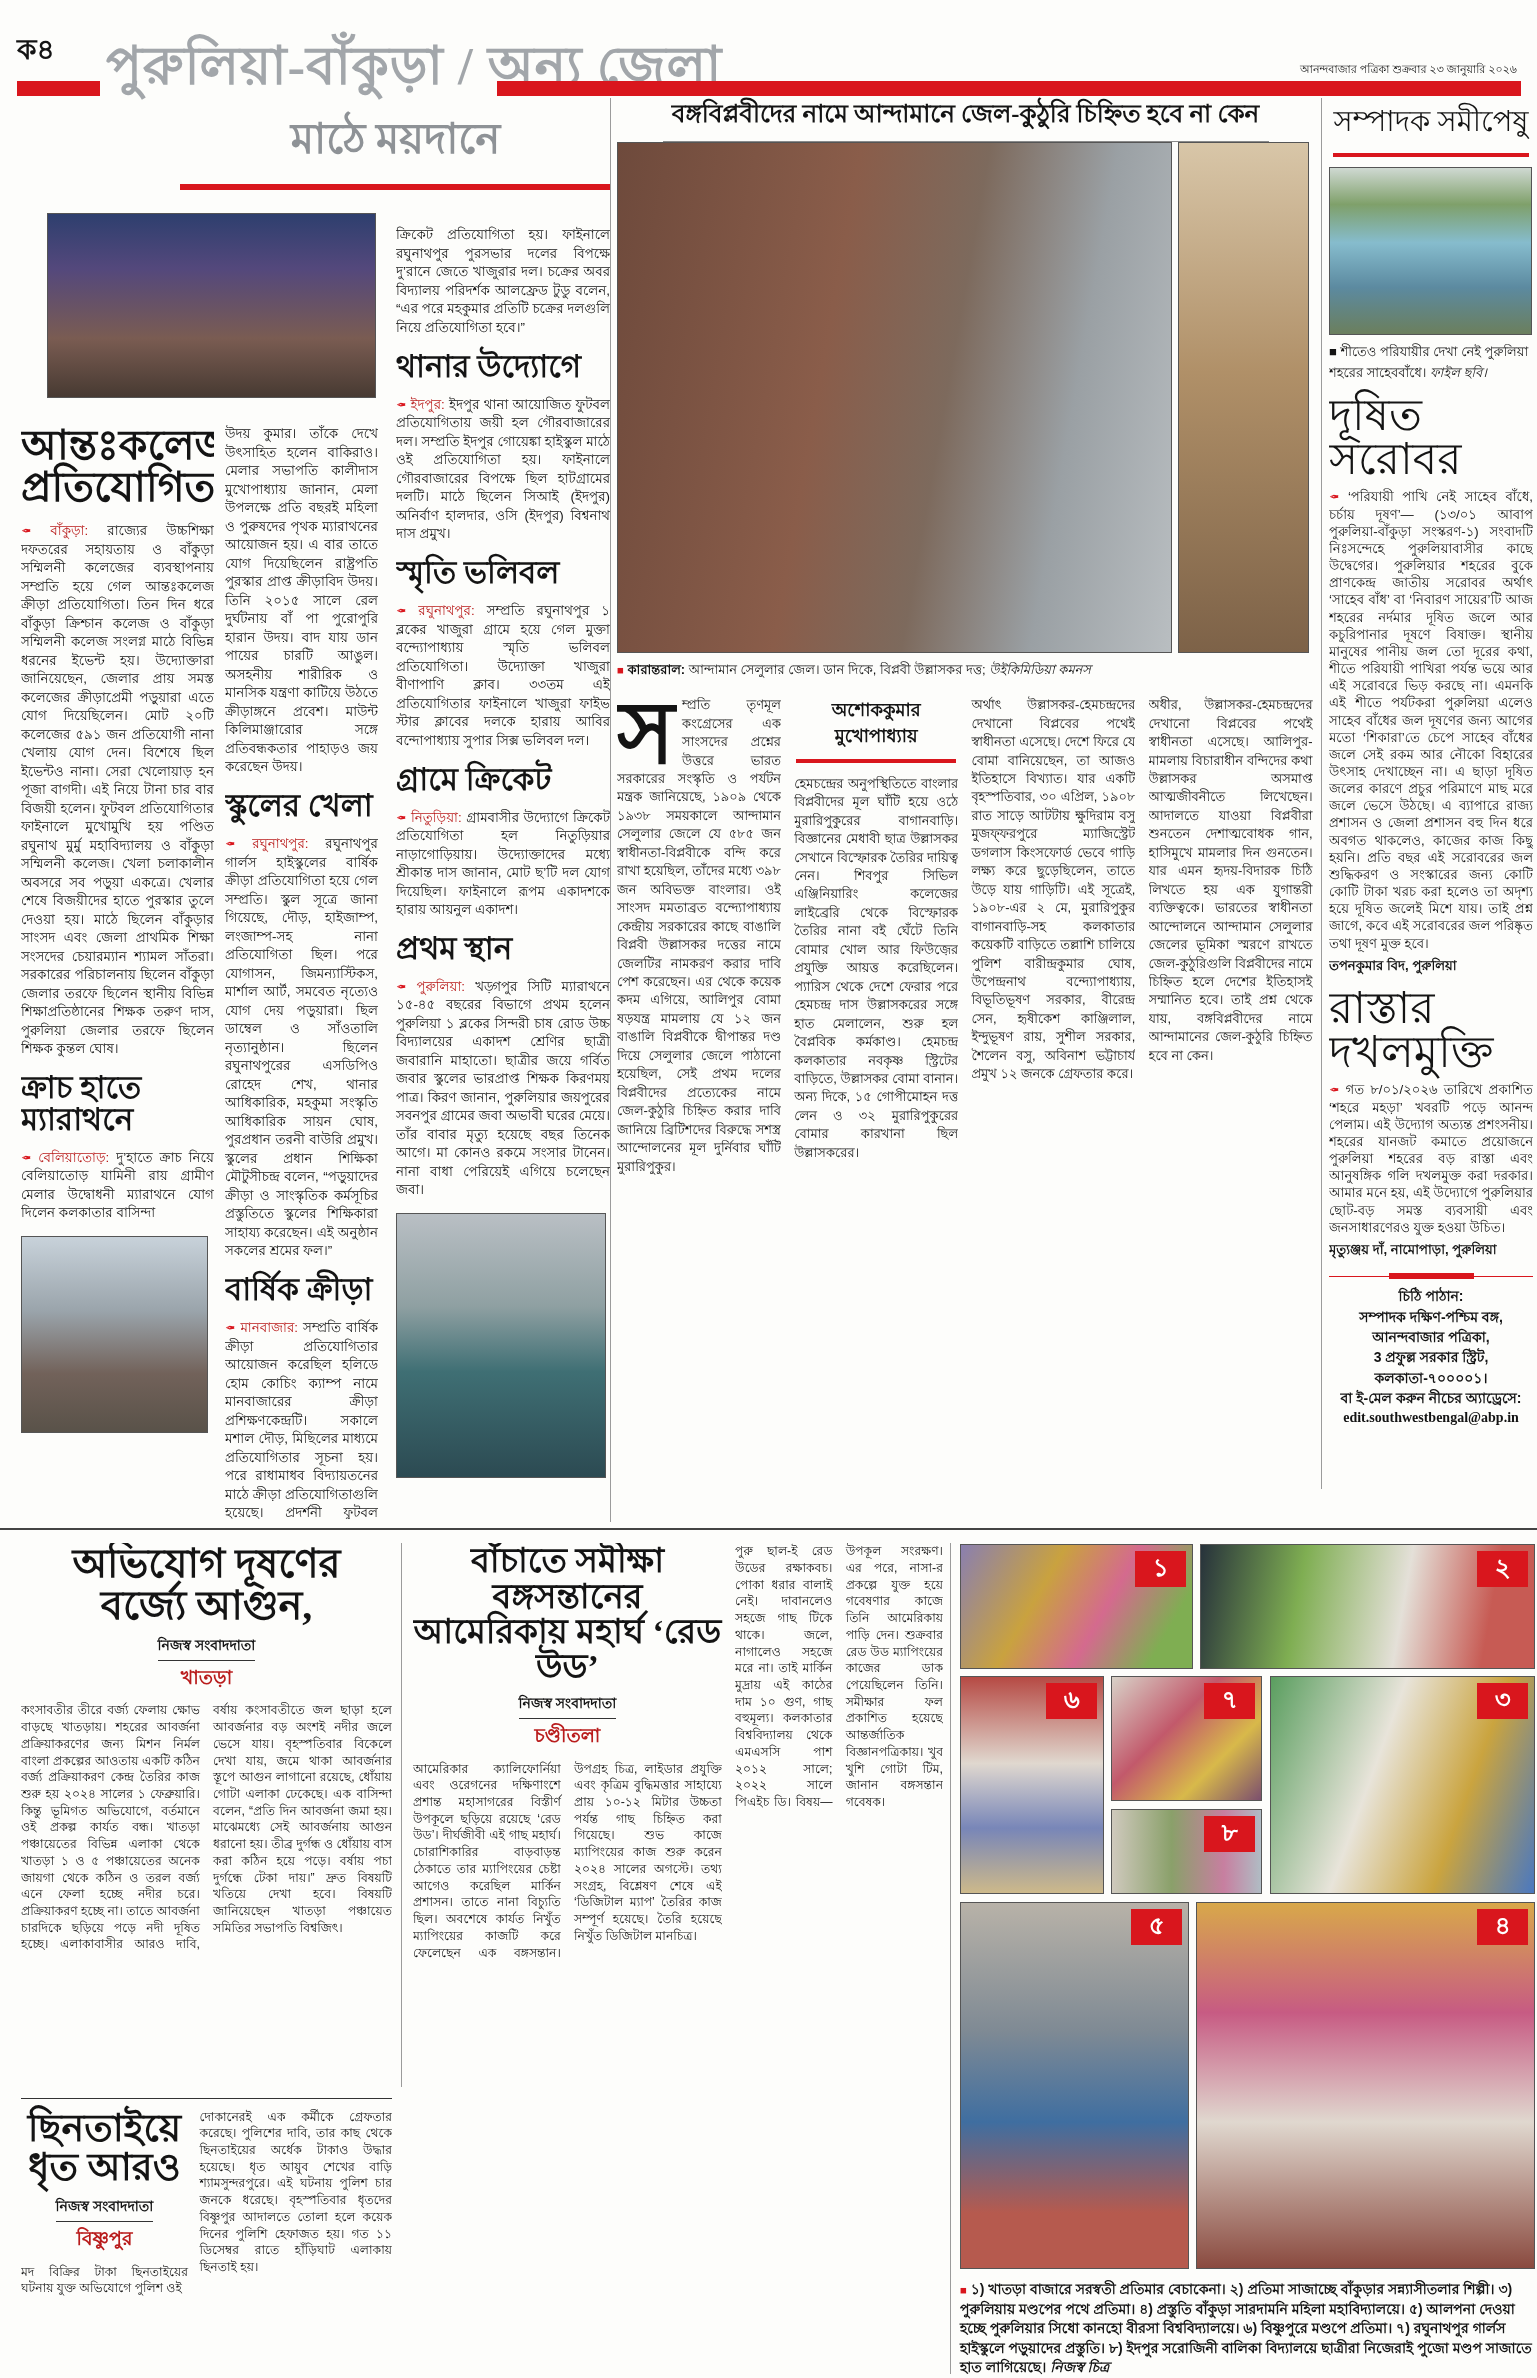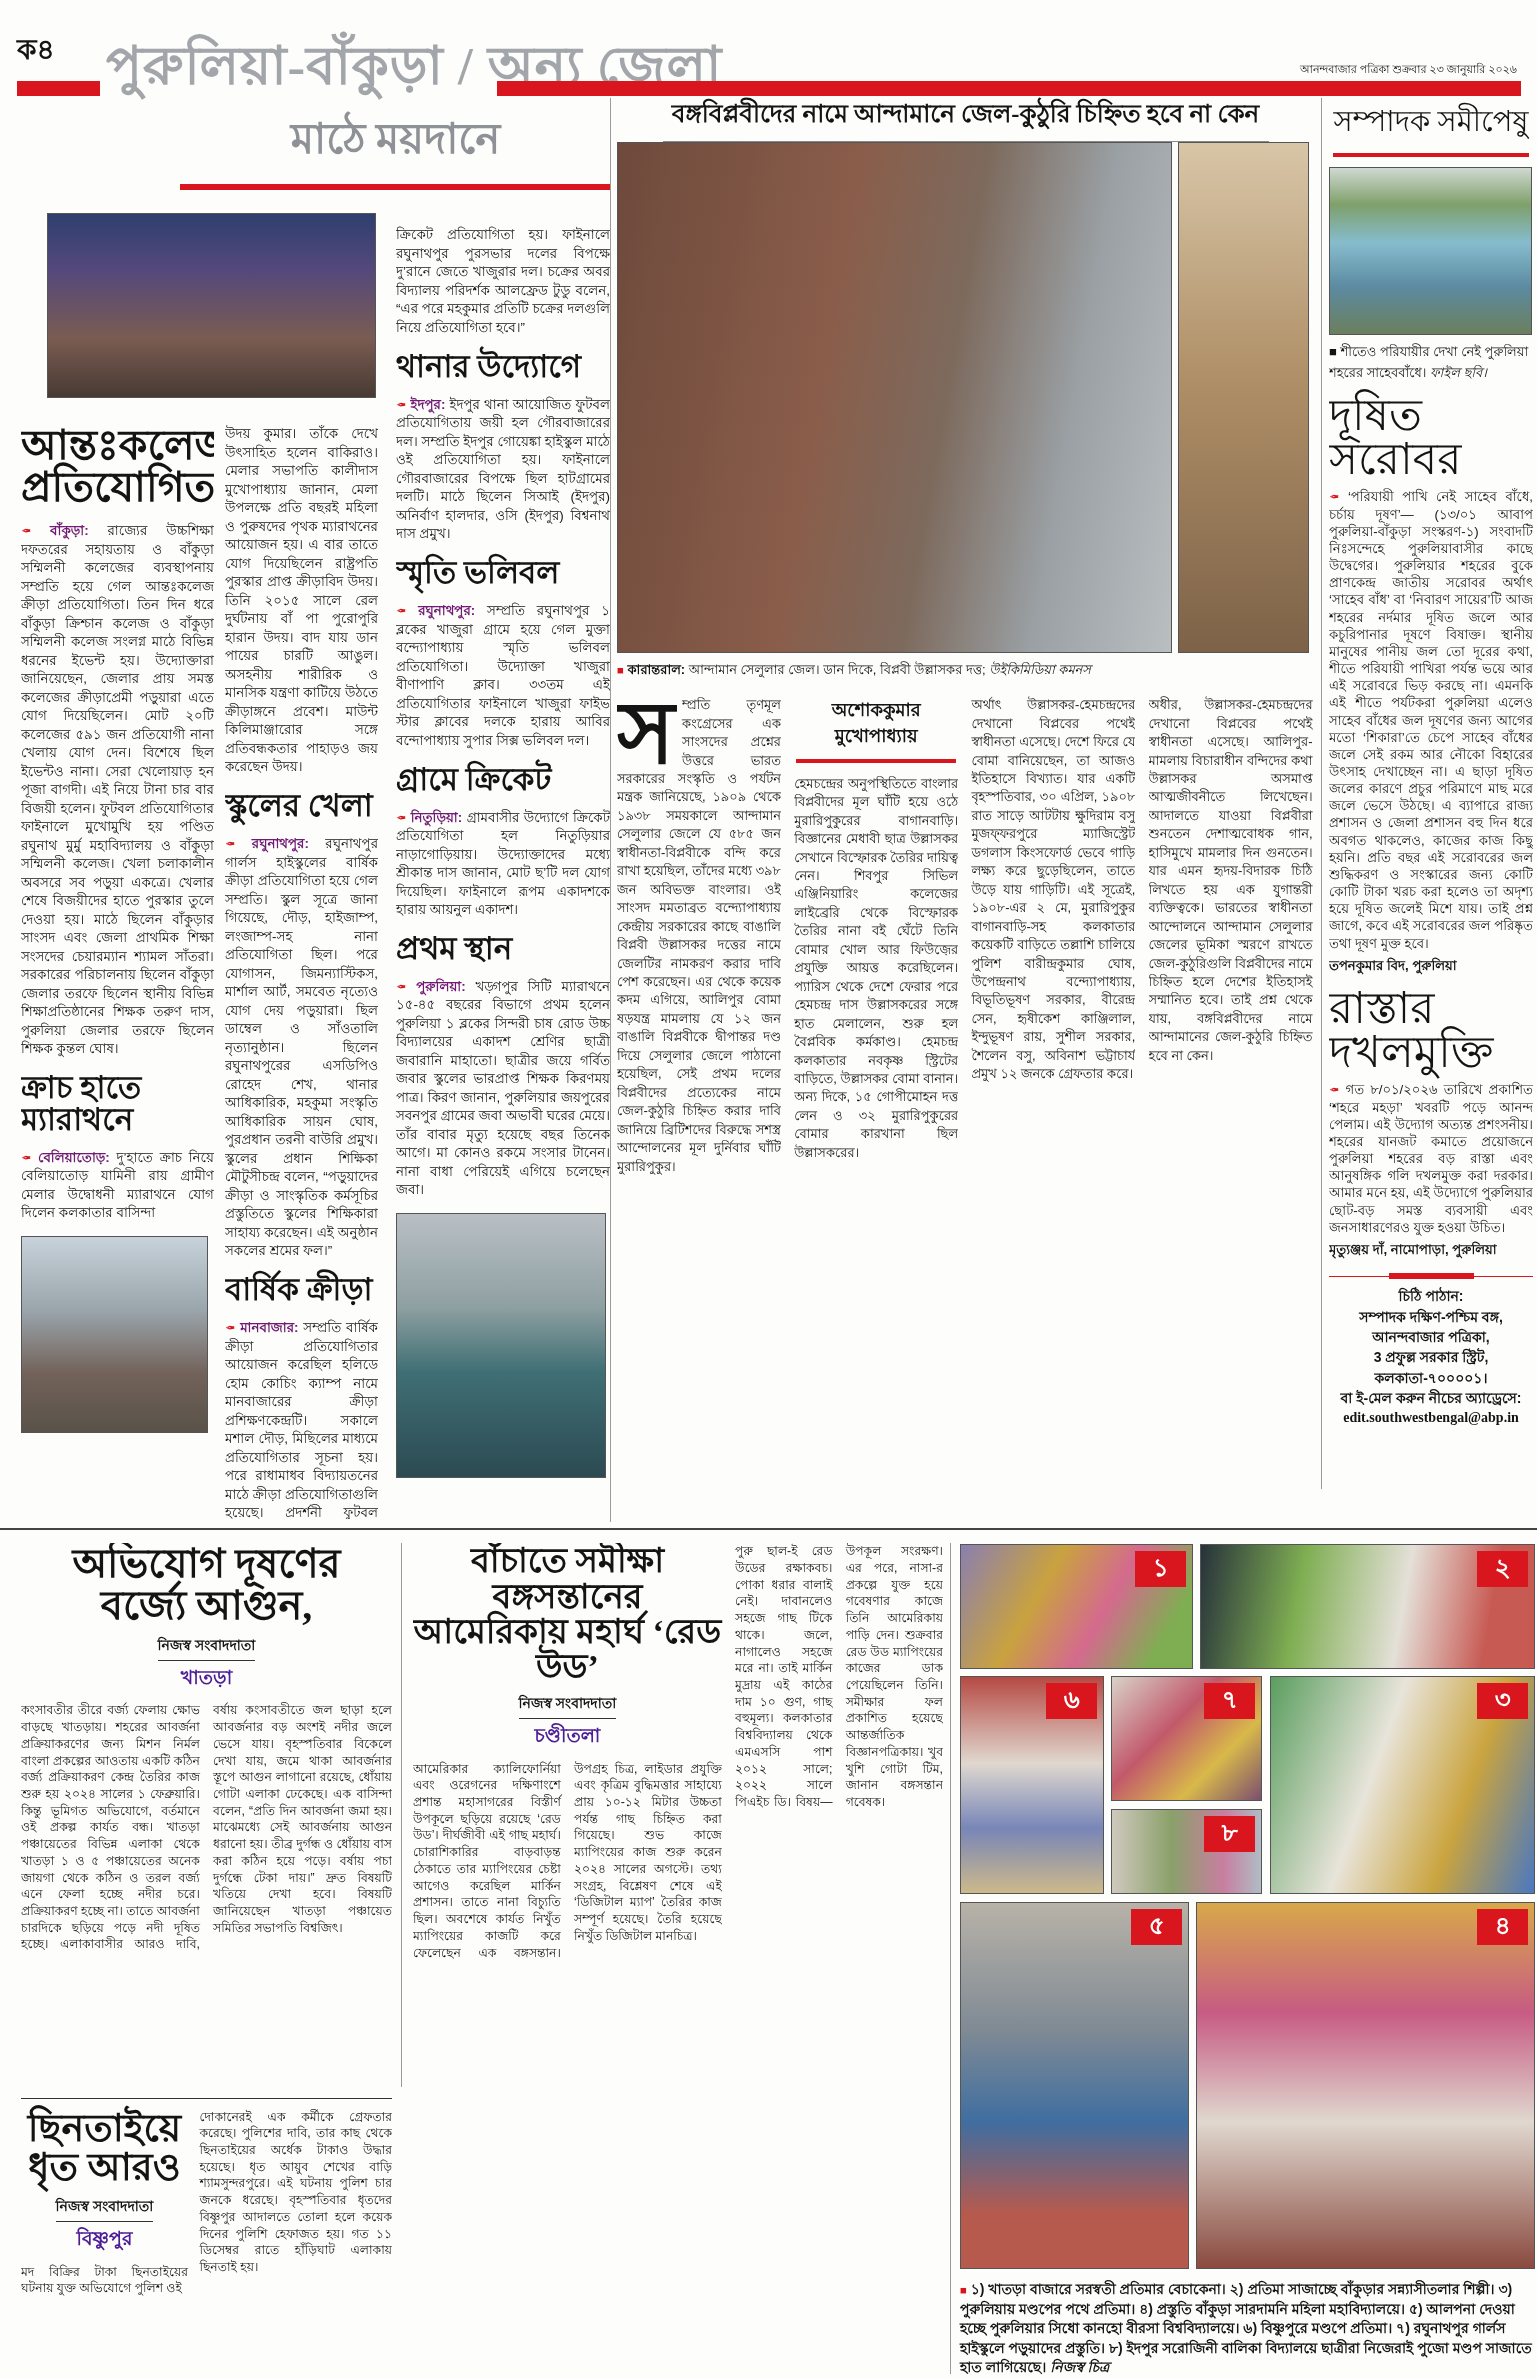--- a/index.html
+++ b/index.html
@@ -28,21 +28,21 @@
     background:linear-gradient(180deg,#2e3f6e 0%,#54487c 30%,#7a5c52 68%,#473a32 100%);}
   .sp-col{position:absolute;overflow:hidden;}
   #sp1{left:1.9px;top:314px;width:193px;height:1107px;}
   #sp2{left:206px;top:314px;width:153px;height:1107px;}
   #sp3{left:377px;top:115px;width:214px;height:1306px;}
   .sp-h{font-weight:700;line-height:1.02;margin:13.2px 0 9.5px;}
   .sp-h.big{font-size:41px;}
   .sp-h.med{font-size:31px;}
   .sp-body{font-size:13.4px;line-height:1.38;}
   .pen{color:#d9161d;font-size:12.3px;display:inline-block;transform:scaleX(-1);}
-  .dl{color:#701a75;font-weight:700;}
+  .dl{color:#b91c1c;font-weight:400;}
   .marathon-photo{width:187px;height:197px;margin-top:9.5px;
     background:linear-gradient(180deg,#c8d2da 0%,#9aa4ab 38%,#72625a 70%,#595249 100%);}
   .girl-photo{width:210px;height:265px;margin-top:11.4px;
     background:linear-gradient(180deg,#b9bfc4 0%,#8fa0a2 35%,#3f6f74 60%,#2c4a52 100%);}
   
   #main-art{position:absolute;left:617px;top:95px;width:697px;height:1429px;overflow:hidden;}
   .strap{font-size:24.6px;font-weight:700;text-align:center;padding-bottom:5.7px;}
   .strap-u{width:606px;height:0.9px;background:#8a8a8a;margin:0 auto;}
   .main-hl{font-size:62px;font-weight:700;text-align:center;line-height:1.0;margin:5.7px 0 11.4px;}
   .main-photo-row{display:flex;gap:5.7px;}
@@ -78,21 +78,21 @@
   .let-footer .em{font-family:"Liberation Serif","DejaVu Serif",serif;}
   
   #bottom{position:absolute;left:0;top:1528px;width:1538px;height:850px;border-top:2.8px double #444;overflow:hidden;}
   .b-block{position:absolute;overflow:hidden;}
   #waste{left:21px;top:13.2px;width:371px;height:544px;}
   #redwood{left:413px;top:13.2px;width:530px;height:833px;}
   #snatch{left:21px;top:568px;width:371px;height:278px;border-top:0.9px solid #333;padding-top:9.5px;box-sizing:border-box;}
   .b-hl{font-weight:700;text-align:center;line-height:1.04;}
   .b-by{text-align:center;font-size:14px;font-weight:700;margin:7.6px 0 1.9px;}
   .b-by .u{border-bottom:0.9px solid #333;padding-bottom:1.9px;display:inline-block;}
-  .b-dl{text-align:center;font-size:19px;font-weight:700;color:#4c1d95;margin-bottom:7.6px;}
+  .b-dl{text-align:center;font-size:19px;font-weight:700;color:#b91c1c;margin-bottom:7.6px;}
   .b-body{font-size:12.3px;line-height:1.36;}
   .cols2{column-count:2;column-gap:13.2px;}
   .rw-flex{display:flex;gap:13.2px;}
   .rw-left{width:309px;}
   .rw-right{width:208px;}
   .sn-flex{display:flex;gap:11.4px;}
   .sn-left{width:167px;}
   .sn-right{flex:1;}
   
   #montage{position:absolute;left:958px;top:1542px;width:577px;height:833px;}

